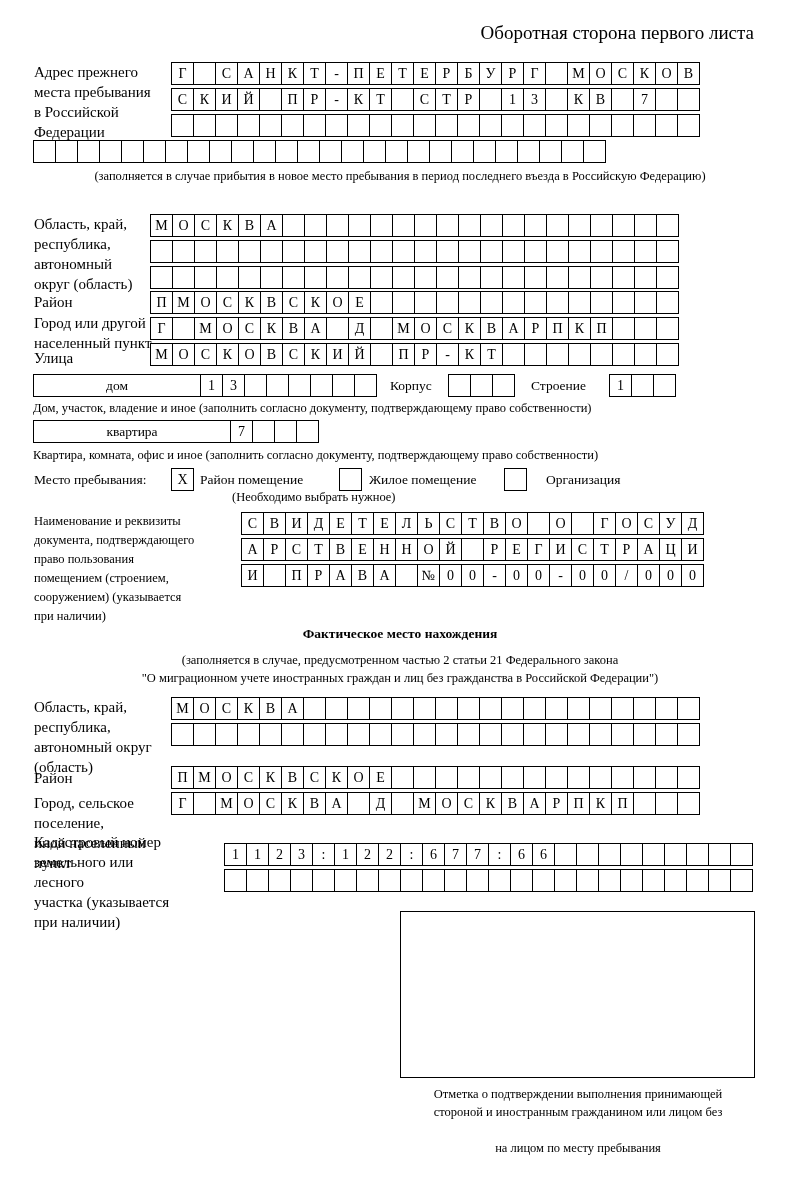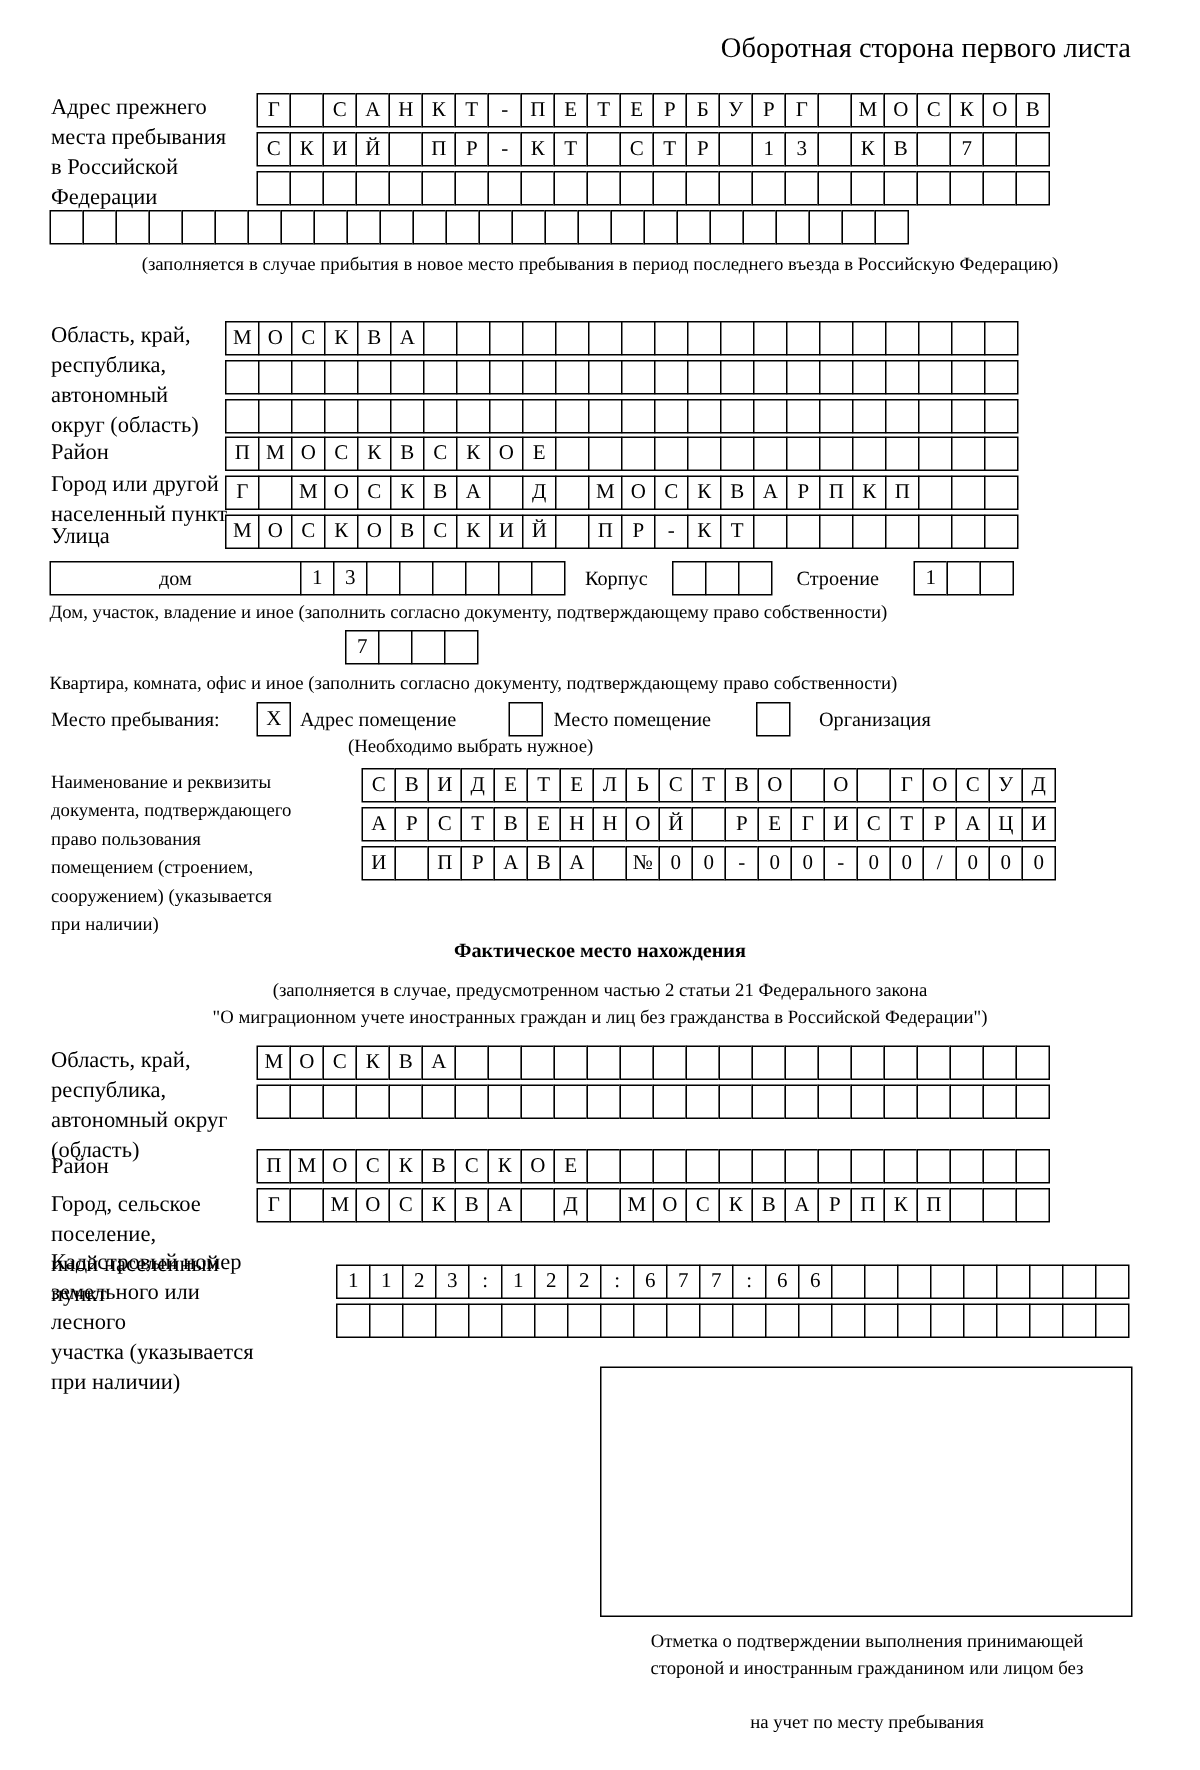--- a/index.html
+++ b/index.html
@@ -398,33 +398,34 @@
     </div>
   <div class="abs inline-lbl" style="left:531px; top:374px;">Строение</div>
   <div class="row" id="s2-stroenie" style="left:609px; top:374px;">
       <div class="cell">1</div>
       <div class="cell"></div>
       <div class="cell"></div>
     </div>
 
   <div class="abs lbl-sm" style="left:33px; top:399px;">Дом, участок, владение и иное (заполнить согласно документу, подтверждающему право собственности)</div>
 
+  <div class="abs boxlabel" style="left:33px; top:420px; width:198px;">квартира</div>
   <div class="row" id="s2-flat" style="left:230px; top:420px;">
       <div class="cell">7</div>
       <div class="cell"></div>
       <div class="cell"></div>
       <div class="cell"></div>
     </div>
   <div class="abs lbl-sm" style="left:33px; top:446px;">Квартира, комната, офис и иное (заполнить согласно документу, подтверждающему право собственности)</div>
 
   <div class="abs inline-lbl" style="left:34px; top:468px;">Место пребывания:</div>
   <div class="abs checkbox" style="left:171px; top:468px;">Х</div>
-  <div class="abs inline-lbl" style="left:200px; top:468px;">Адрес помещение</div>
+  <div class="abs inline-lbl" style="left:200px; top:468px;">Район помещение</div>
   <div class="abs checkbox" style="left:339px; top:468px;"></div>
-  <div class="abs inline-lbl" style="left:369px; top:468px;">Место помещение</div>
+  <div class="abs inline-lbl" style="left:369px; top:468px;">Жилое помещение</div>
   <div class="abs checkbox" style="left:504px; top:468px;"></div>
   <div class="abs inline-lbl" style="left:546px; top:468px;">Организация</div>
   <div class="abs lbl-sm" style="left:232px; top:488px;">(Необходимо выбрать нужное)</div>
 
   <div class="abs lbl-sm" style="left:34px; top:512px; width:205px; white-space:pre-line;">Наименование и реквизиты
 документа, подтверждающего
 право пользования
 помещением (строением,
 сооружением) (указывается
 при наличии)</div>
@@ -669,15 +670,15 @@
       <div class="cell"></div>
       <div class="cell"></div>
       <div class="cell"></div>
       <div class="cell"></div>
       <div class="cell"></div>
     </div>
 
   <div class="abs bigbox" style="left:400px; top:911px; width:355px; height:167px;"></div>
   <div class="abs footnote" style="left:393px; top:1086px; width:370px;">Отметка о подтверждении выполнения принимающей</div>
   <div class="abs footnote" style="left:393px; top:1104px; width:370px;">стороной и иностранным гражданином или лицом без</div>
-  <div class="abs footnote" style="left:393px; top:1140px; width:370px;">на учет по месту пребывания</div>
+  <div class="abs footnote" style="left:393px; top:1140px; width:370px;">на лицом по месту пребывания</div>
 
 </div>
 
 </body></html>

